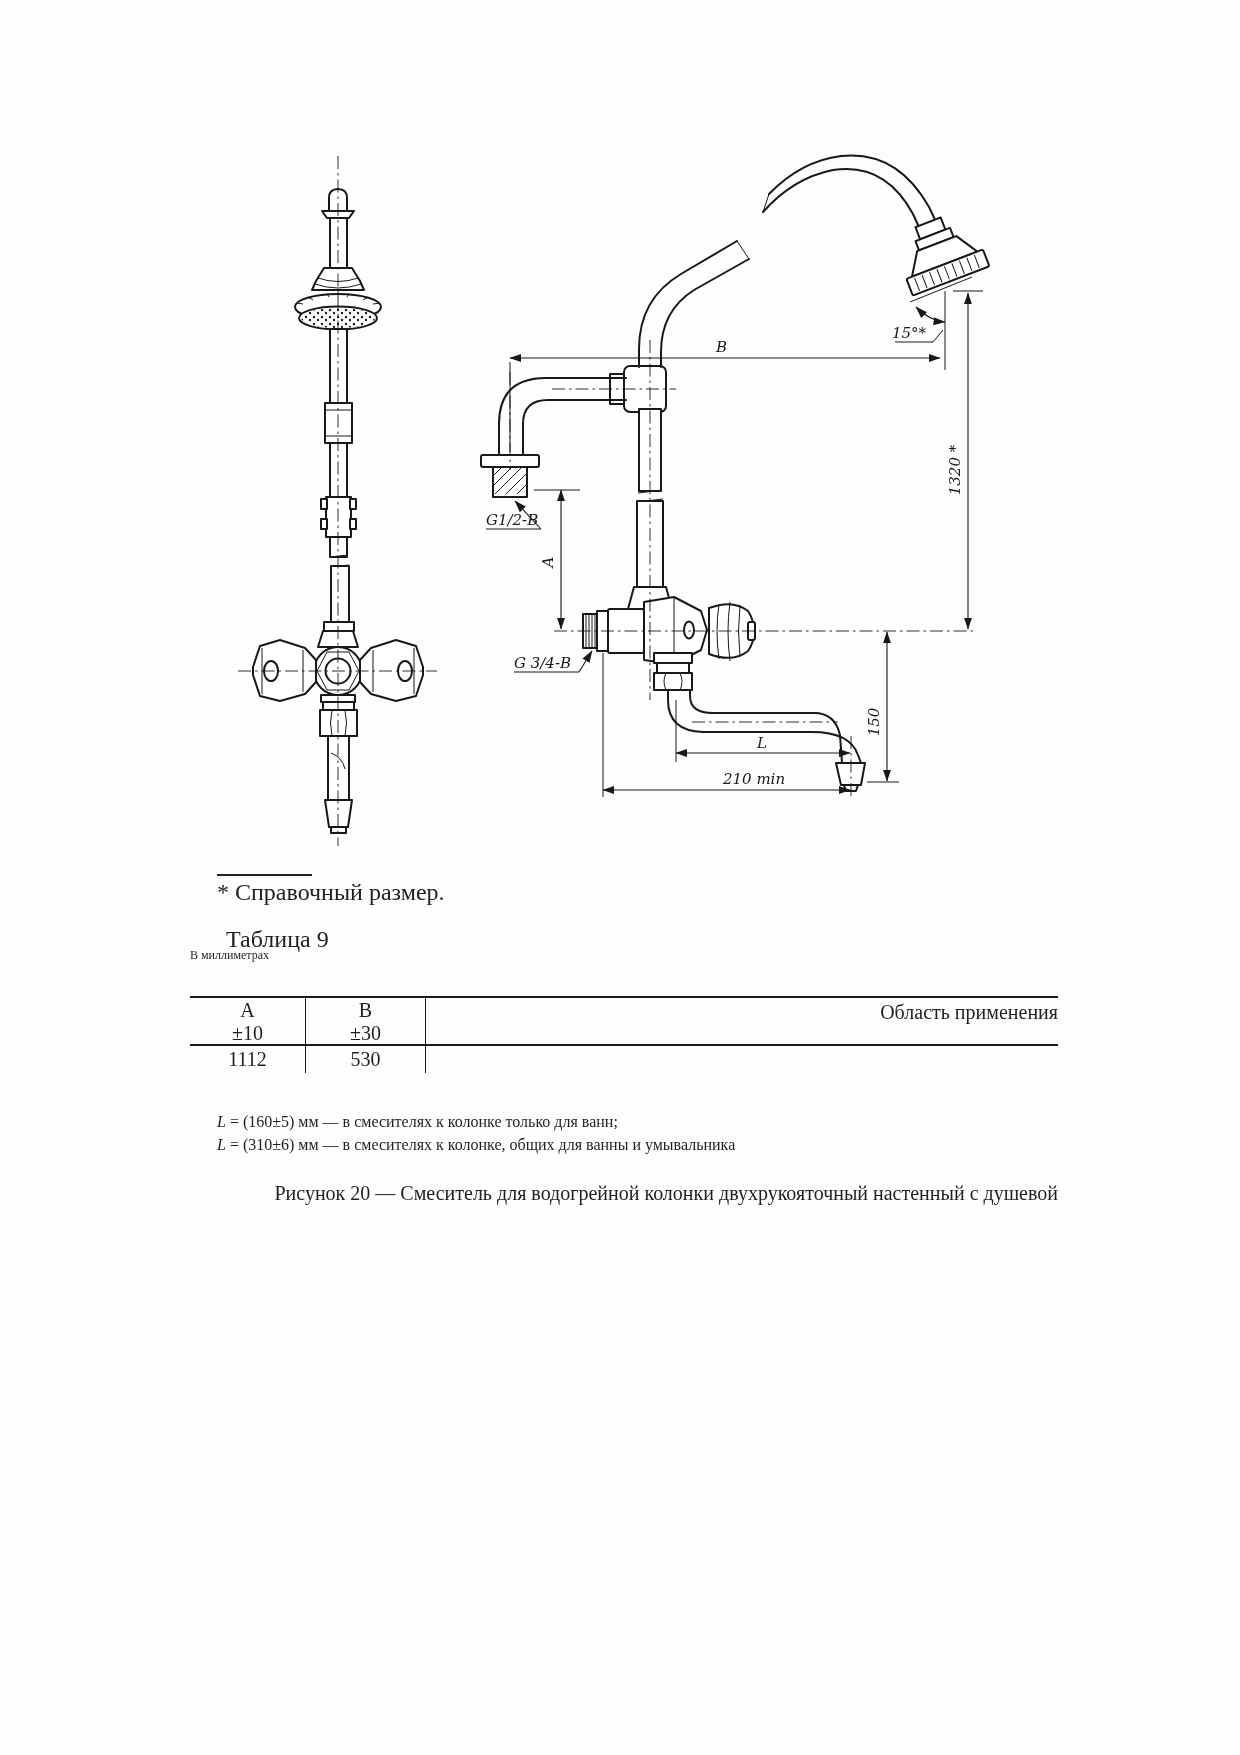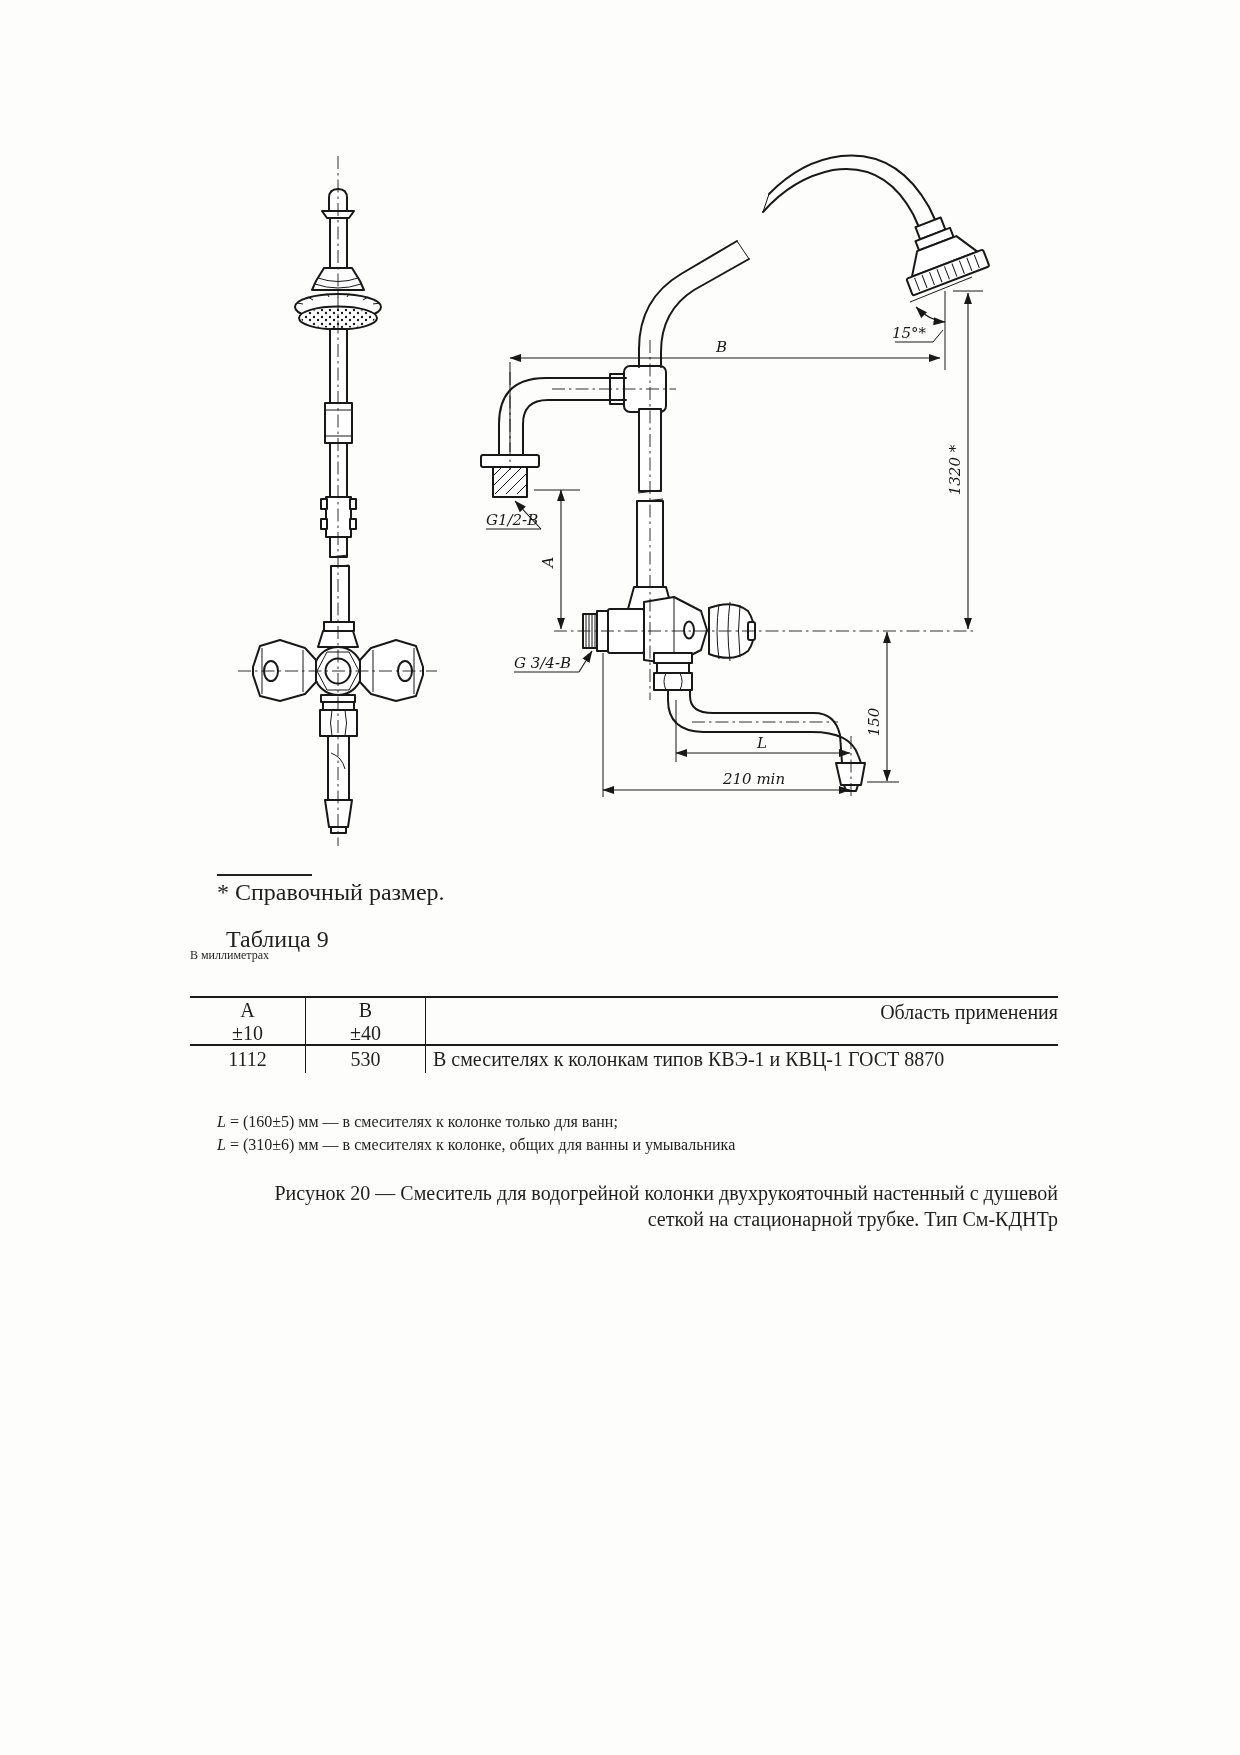--- a/index.html
+++ b/index.html
@@ -211,32 +211,30 @@
 <div class="abs units" style="left:190px;top:948px">В миллиметрах</div>
 
 <div class="abs gtable">
   <div class="trow thead">
     <div class="c c1">
       <div class="hl">А</div>
       <div class="hl">±10</div>
     </div>
     <div class="c c2">
       <div class="hl">В</div>
-      <div class="hl">±40</div>
+      <div class="hl">±30</div>
     </div>
     <div class="c c3 chead">Область применения</div>
   </div>
   <div class="trow drow">
     <div class="c c1">1112</div>
     <div class="c c2">530</div>
-    <div class="c c3">В смесителях к колонкам типов КВЭ-1 и КВЦ-1 ГОСТ 8870</div>
   </div>
 </div>
 
 <div class="abs notes" style="left:217px;top:1110px">
   <div><i>L</i><span> = (160±5) мм — в смесителях к колонке только для ванн;</span></div>
   <div><i>L</i><span> = (310±6) мм — в смесителях к колонке, общих для ванны и умывальника</span></div>
 </div>
 
 <div class="abs caption">
   <div>Рисунок 20 — Смеситель для водогрейной колонки двухрукояточный настенный с душевой</div>
-  <div>сеткой на стационарной трубке. Тип См-КДНТр</div>
 </div>
 
 </body></html>

